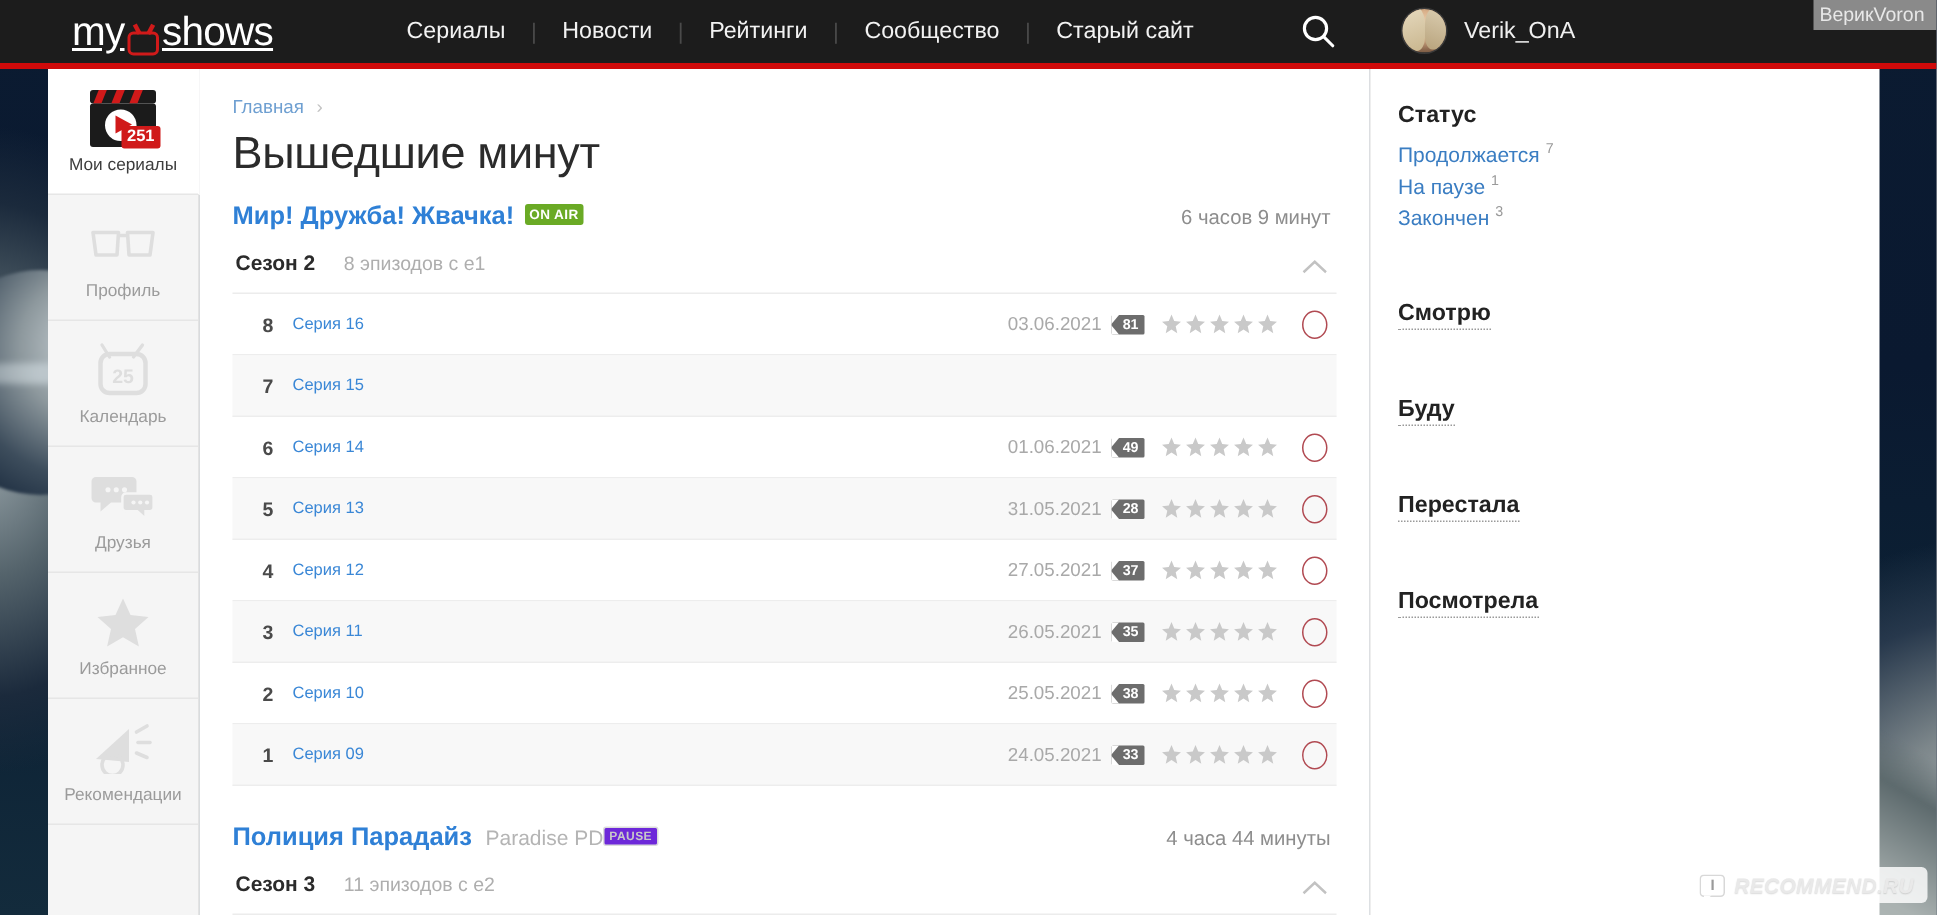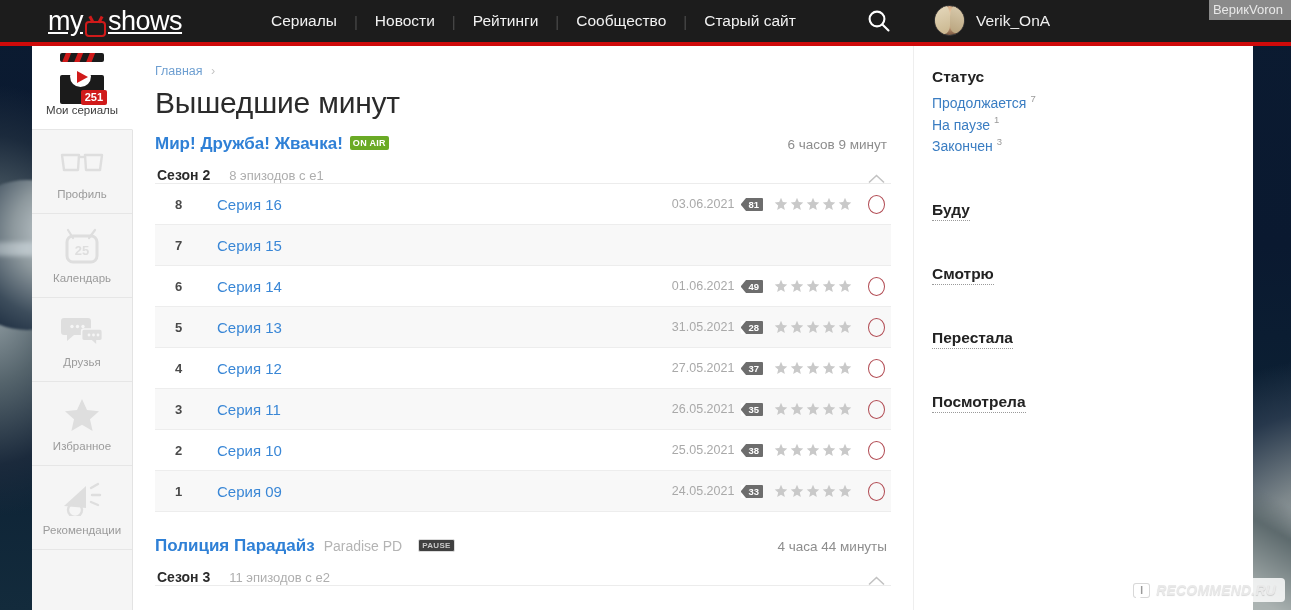--- a/index.html
+++ b/index.html
@@ -131,21 +131,21 @@
     height: 84px; border-bottom: 1px solid #e6e6e6;
     display: flex; flex-direction: column;
     align-items: center; justify-content: center; gap: 6px;
   }
   .rail-item.active { background: #fff; border-right: 1px solid #fff; margin-right:-1px; }
   .rail-label { font-size: 11.5px; color: #9b9b9b; }
   .rail-item.active .rail-label { color: #3d3d3d; }
   .rail-ico { position: relative; height: 38px; display:flex; align-items:center; }
 
   
-  .ico-clapper { width: 44px; height: 51px; position: relative; }
+  .ico-clapper { width: 44px; height: 38px; position: relative; }
   .clap-body {
     position: absolute; bottom: 0; left: 0; width: 44px; height: 29px;
     background: #1b1b1b; border-radius: 2px;
   }
   .clap-top {
     position: absolute; top: 0; left: 0; width: 44px; height: 9px;
     background: #1b1b1b; border-radius: 2px; overflow: hidden;
   }
   .clap-top i {
     position: absolute; top: -3px; width: 5px; height: 16px;
@@ -194,55 +194,55 @@
   }
   .show-orig { font-size: 14px; color: #b4b4b4; margin-left: 9px; }
   .badge-onair {
     background: #6aaa25; color: #fff;
     font-size: 9px; font-weight: bold;
     padding: 2px 3px; border-radius: 2px;
     margin-left: 7px; letter-spacing: 0.3px;
     position: relative; top: -3px;
   }
   .badge-pause {
-    background: #404040; color: #c8c8c8;
+    background: #6d28d9; color: #c8c8c8;
     border: 1px solid #dcdcdc;
     font-size: 8px; font-weight: bold;
     padding: 1px 3px; border-radius: 2px;
-    margin-left: 16px; letter-spacing: 0.3px;
+    margin-left: 0; letter-spacing: 0.3px;
     position: relative; top: -3px;
   }
   .show-time {
     margin-left: auto; font-size: 13.5px; color: #8d8d8d;
   }
 
   .season-row {
     display: flex; align-items: center;
-    padding: 13px 6px 0 2px;
+    padding: 13px 6px 12px 2px;
     border-bottom: 1px solid #ececec;
   }
   .season-num { font-size: 14px; font-weight: bold; color: #2b2b2b; }
   .season-sub { font-size: 13px; color: #aeaeae; margin-left: 19px; }
   .chev {
     margin-left: auto; width: 17px; height: 10px;
   }
 
   .ep-row {
     display: flex; align-items: center;
     height: 41px; padding: 0 6px 0 20px;
     border-bottom: 1px solid #ededed;
   }
   .ep-row.alt { background: #f8f8f8; }
   .ep-num {
     width: 18px; font-size: 13px; font-weight: bold; color: #4a4a4a;
     text-align: left;
   }
   .ep-name {
-    font-size: 15px; color: #3a87d6; text-decoration: none;
-    margin-left: 24px;
+    font-size: 11px; color: #3a87d6; text-decoration: none;
+    margin-left: 2px;
   }
   .ep-right { margin-left: auto; display: flex; align-items: center; gap: 7px; }
   .ep-date { font-size: 12.5px; color: #a9a9a9; }
   .ribbon {
     position: relative;
     background: #6d6d6d; color: #fff;
     font-size: 9.5px; font-weight: bold;
     height: 13px; line-height: 13px;
     padding: 0 4px 0 7px;
     border-radius: 1px;
@@ -679,24 +679,24 @@
       </div>
       <div>
         <a href="#">На паузе</a><span class="r-cnt">1</span>
       </div>
       <div>
         <a href="#">Закончен</a><span class="r-cnt">3</span>
       </div>
     </div>
 
     <div class="r-block">
+      <span class="r-h dotted">Смотрю</span>
+    </div>
+    <div class="r-block">
       <span class="r-h dotted">Буду</span>
-    </div>
-    <div class="r-block">
-      <span class="r-h dotted">Смотрю</span>
     </div>
     <div class="r-block">
       <span class="r-h dotted">Перестала</span>
     </div>
     <div class="r-block">
       <span class="r-h dotted">Посмотрела</span>
     </div>
   </div>
 </div>
 

